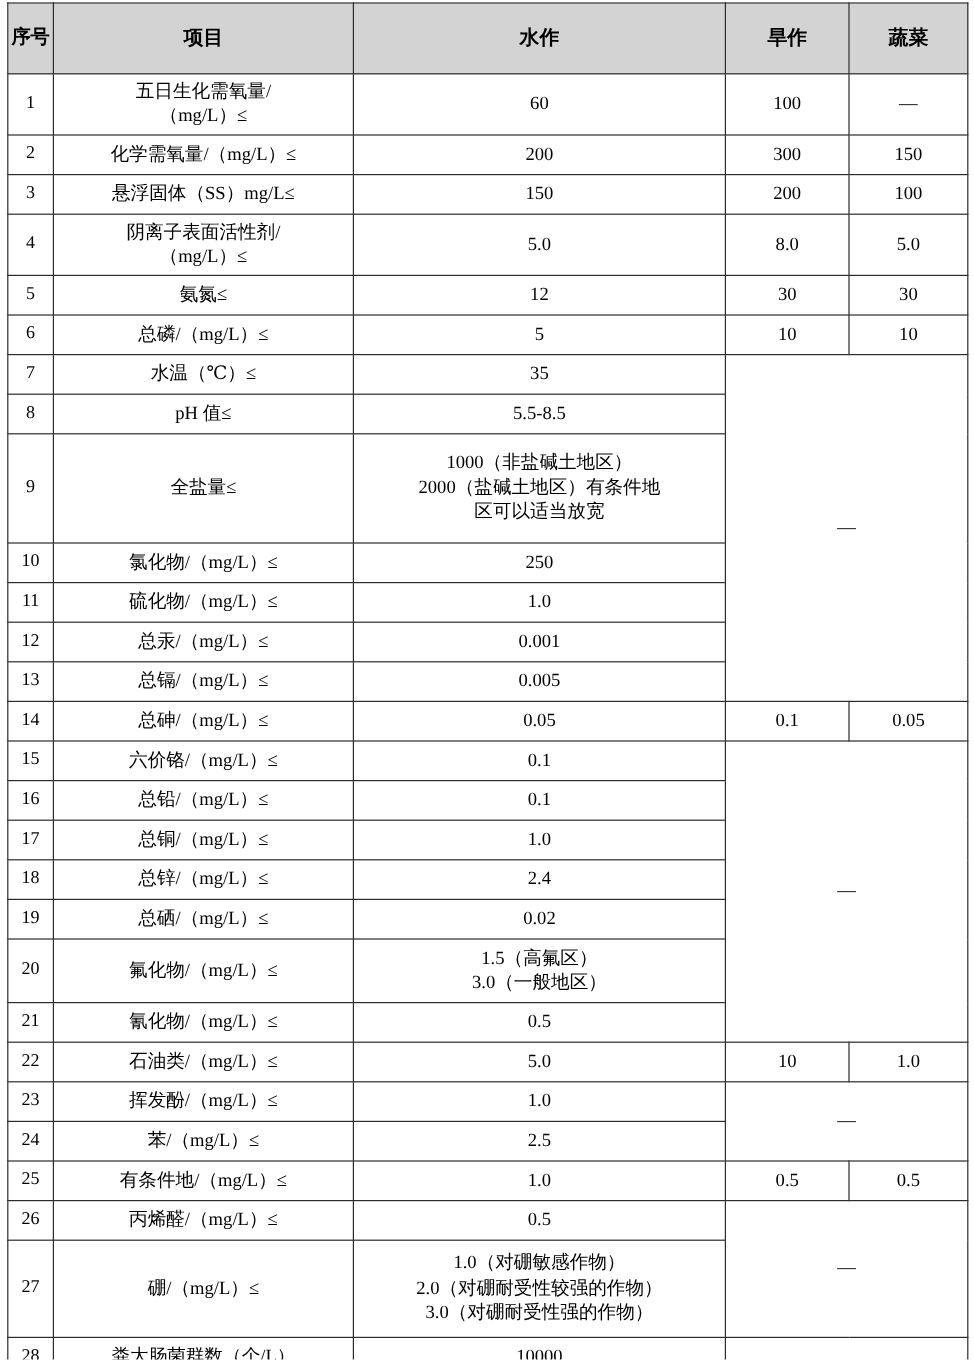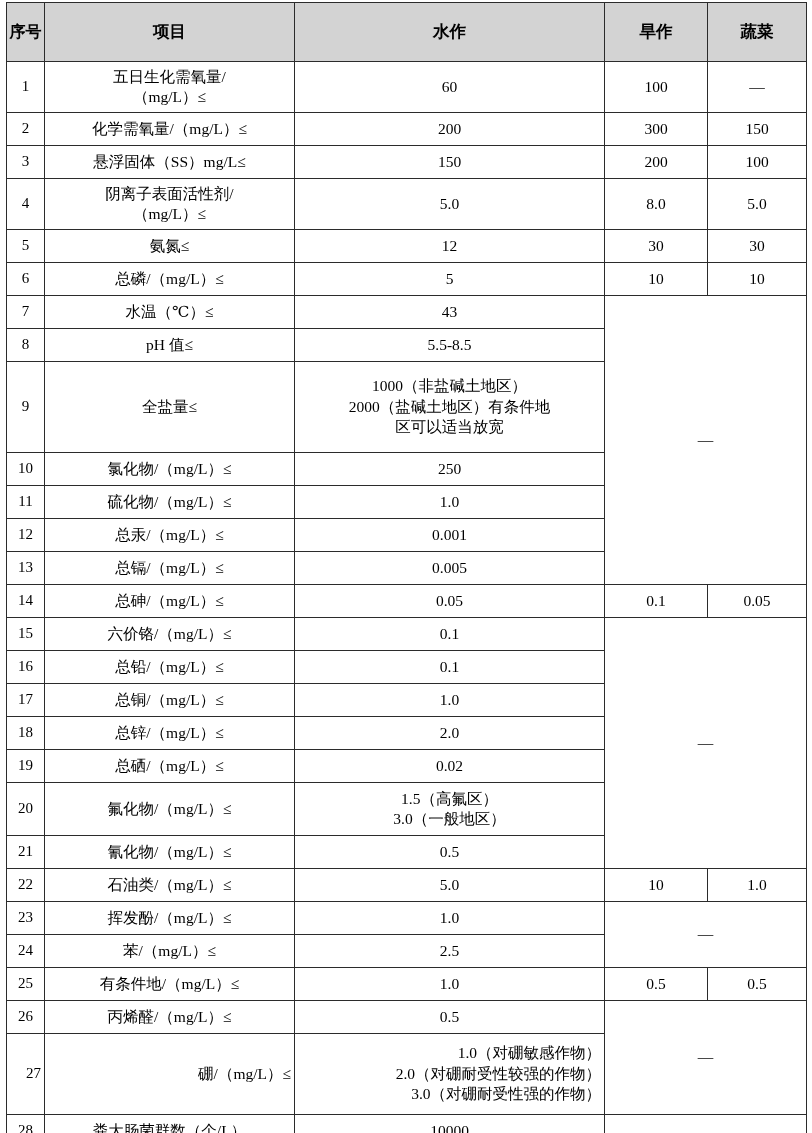--- a/index.html
+++ b/index.html
@@ -64,21 +64,21 @@
     font-size: 15.5px;
     margin-top: 42px;
   }
   .two-line { line-height: 1.28; }
   .dash {
     font-size: 15.5px;
   }
   tr.r-tall td { height: 46px; }
   tr.r-norm td { height: 28px; }
   tr.r-salt td { height: 86px; }
-  tr.r-boron td { height: 76px; text-align: right; }
+  tr.r-boron td { height: 76px; }
   tr.r-fluor td { height: 48px; }
   .nowrap { white-space: nowrap; }
 </style>
 </head>
 <body>
 
 <div class="sheet">
   <table class="std">
     <colgroup>
       <col class="c-no">
@@ -148,21 +148,21 @@
         <td class="no">6</td>
         <td class="item">总磷/（mg/L）≤</td>
         <td class="val">5</td>
         <td class="val">10</td>
         <td class="val">10</td>
       </tr>
 
       <tr class="r-norm">
         <td class="no">7</td>
         <td class="item">水温（℃）≤</td>
-        <td class="val">43</td>
+        <td class="val">35</td>
         <td class="dash" colspan="2" rowspan="7">—</td>
       </tr>
 
       <tr class="r-norm">
         <td class="no">8</td>
         <td class="item">pH 值≤</td>
         <td class="val">5.5-8.5</td>
       </tr>
 
       <tr class="r-salt">
@@ -222,21 +222,21 @@
 
       <tr class="r-norm">
         <td class="no">17</td>
         <td class="item">总铜/（mg/L）≤</td>
         <td class="val">1.0</td>
       </tr>
 
       <tr class="r-norm">
         <td class="no">18</td>
         <td class="item">总锌/（mg/L）≤</td>
-        <td class="val">2.0</td>
+        <td class="val">2.4</td>
       </tr>
 
       <tr class="r-norm">
         <td class="no">19</td>
         <td class="item">总硒/（mg/L）≤</td>
         <td class="val">0.02</td>
       </tr>
 
       <tr class="r-fluor">
         <td class="no">20</td>

